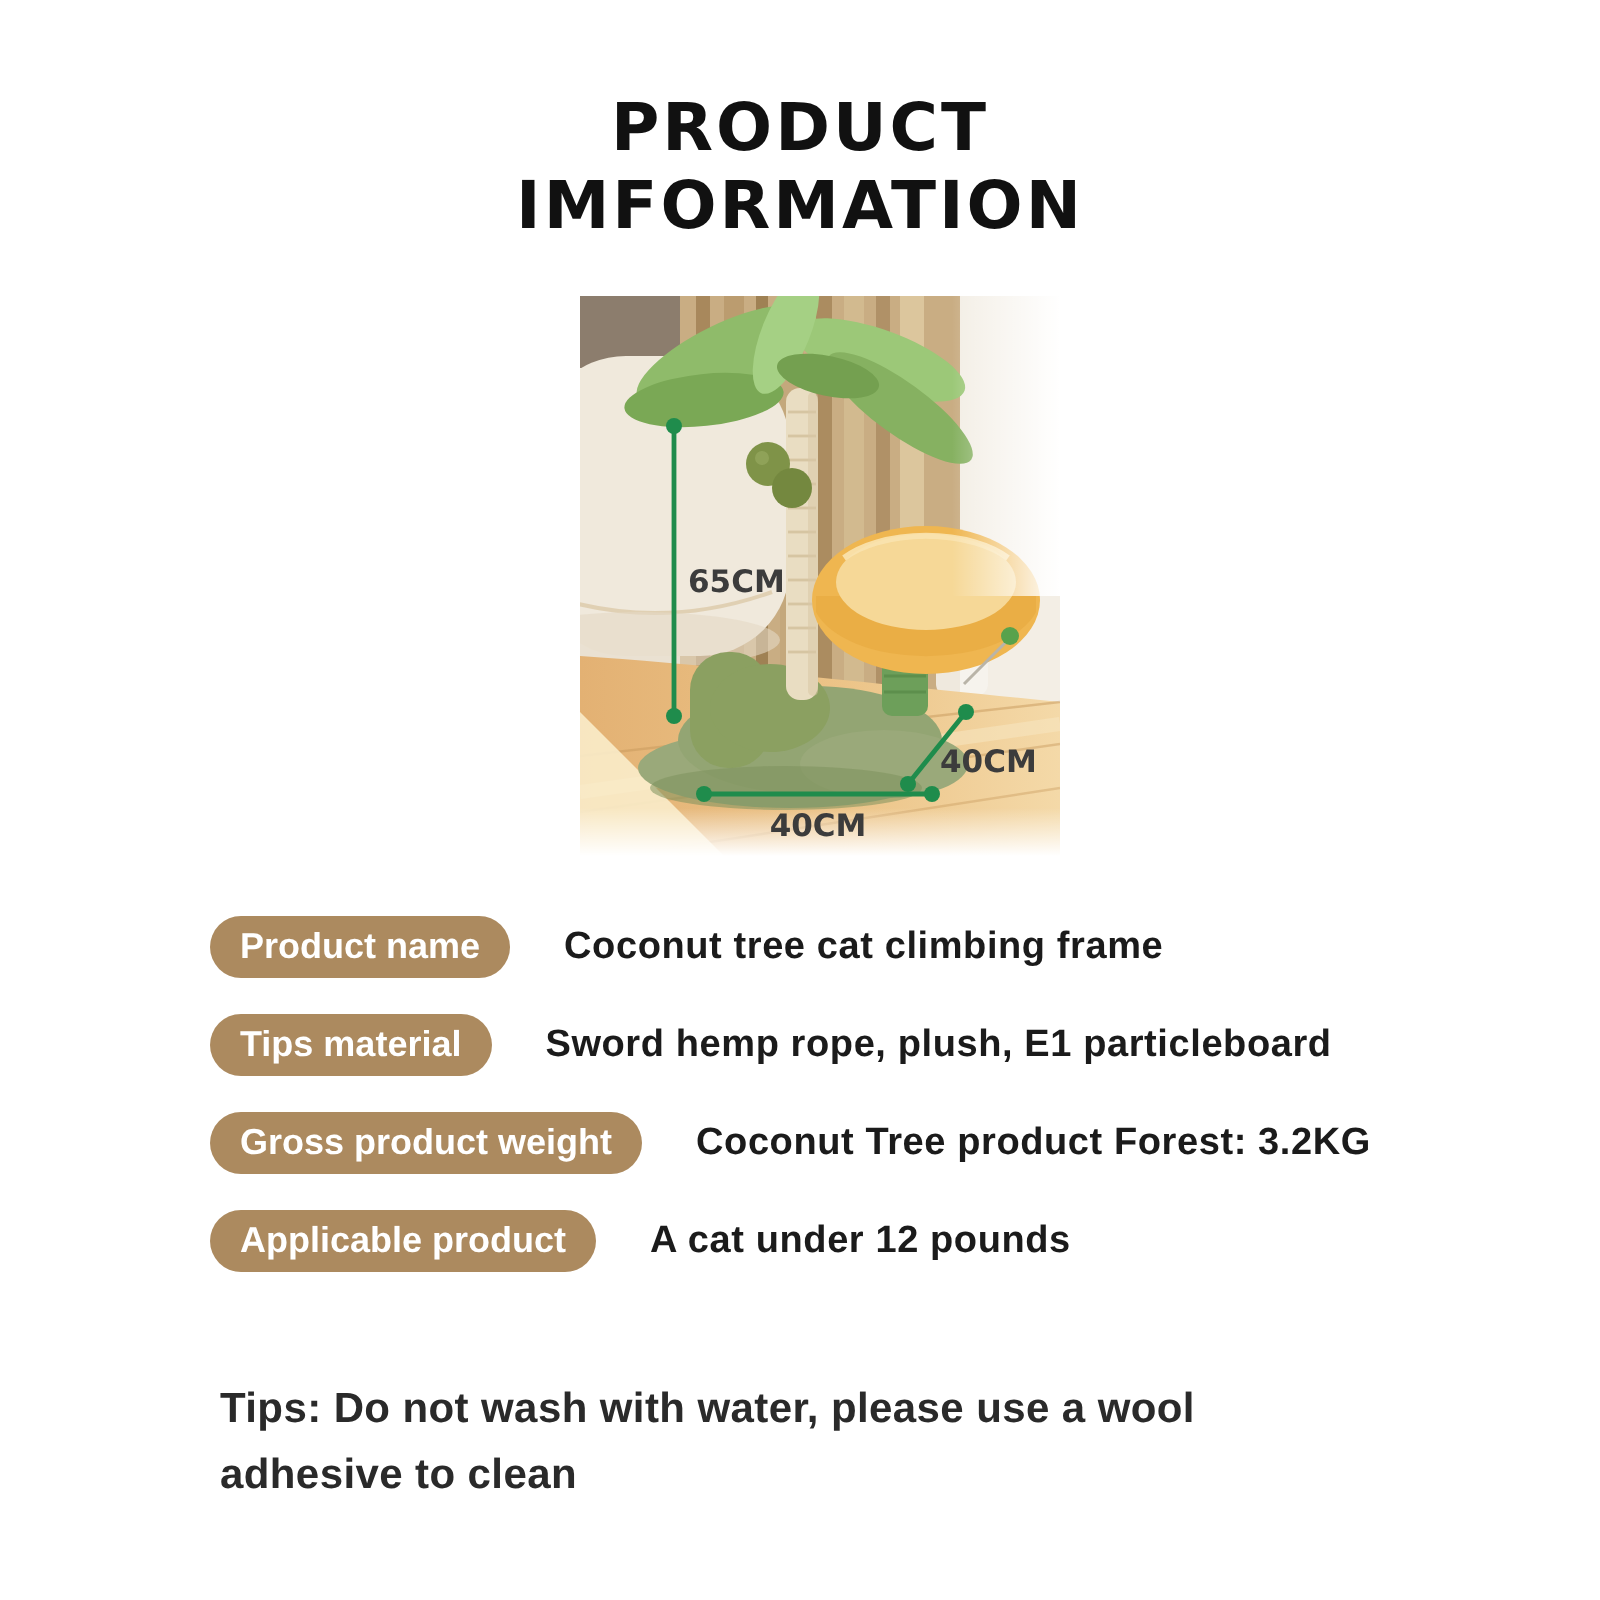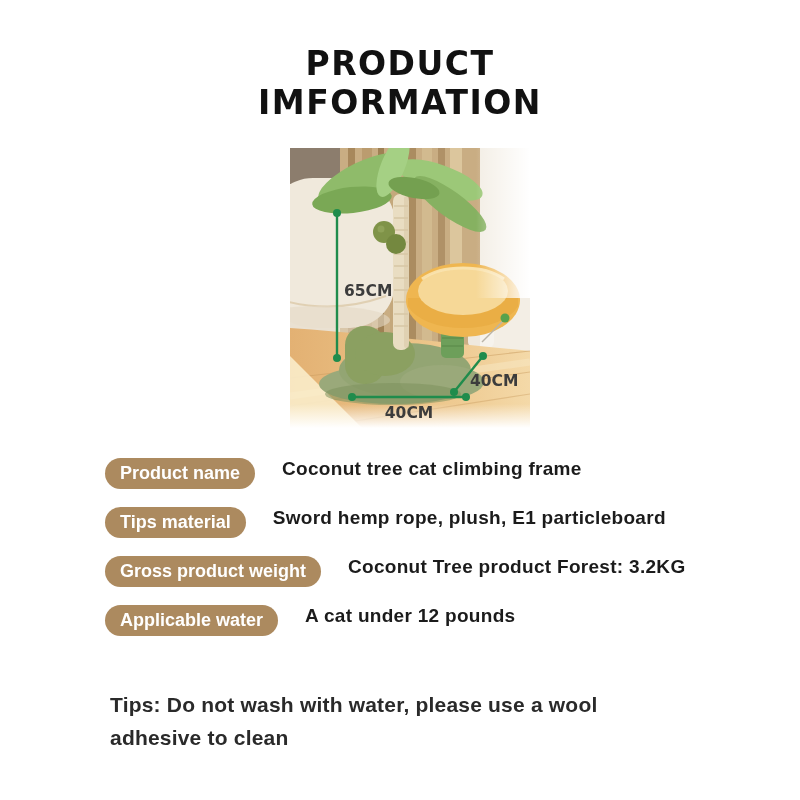--- a/index.html
+++ b/index.html
@@ -19,21 +19,21 @@
   .photo{
     position:absolute;left:280px;top:148px;width:240px;height:280px;text-decoration:underline;
   }
   .photo svg{display:block;width:240px;height:280px;}
   svg text.measure{
     font-family:"DejaVu Sans", sans-serif;
     font-weight:bold;font-size:15.5px;fill:#3c3c3c;
   }
   
   .specs{position:absolute;left:95px;top:458px;width:650px;}
-  .spec-row{display:flex;height:31px;margin-bottom:18px;}
+  .spec-row{display:flex;align-items:center;height:31px;margin-bottom:18px;}
   .pill{
     background:#ac8a5f;color:#ffffff;border-radius:17px;
     height:31px;line-height:31px;padding:0 15px;
     font-size:18px;font-weight:bold;white-space:nowrap;
   }
   .spec-value{
     margin-left:27px;font-size:19px;font-weight:bold;color:#1b1b1b;
     white-space:nowrap;letter-spacing:.3px;
   }
   
@@ -208,20 +208,20 @@
     </div>
     <div class="spec-row">
       <span class="pill">Tips material</span>
       <span class="spec-value">Sword hemp rope, plush, E1 particleboard</span>
     </div>
     <div class="spec-row">
       <span class="pill">Gross product weight</span>
       <span class="spec-value">Coconut Tree product Forest: 3.2KG</span>
     </div>
     <div class="spec-row">
-      <span class="pill">Applicable water</span>
+      <span class="pill">Applicable product</span>
       <span class="spec-value">A cat under 12 pounds</span>
     </div>
   </div>
 
   <div class="tips">Tips: Do not wash with water, please use a wool adhesive to clean</div>
 
 </div>
 
 </body></html>

